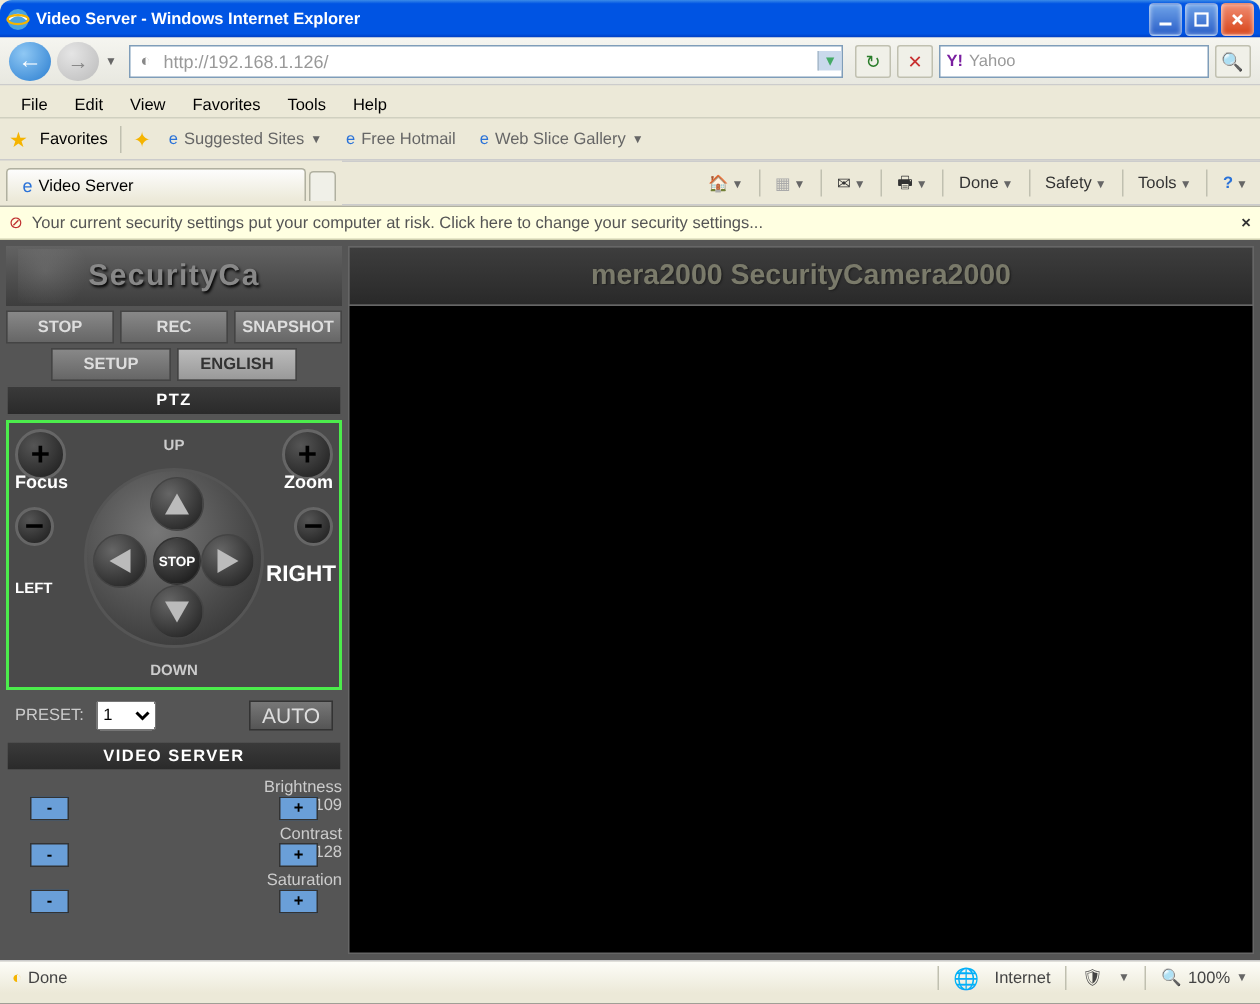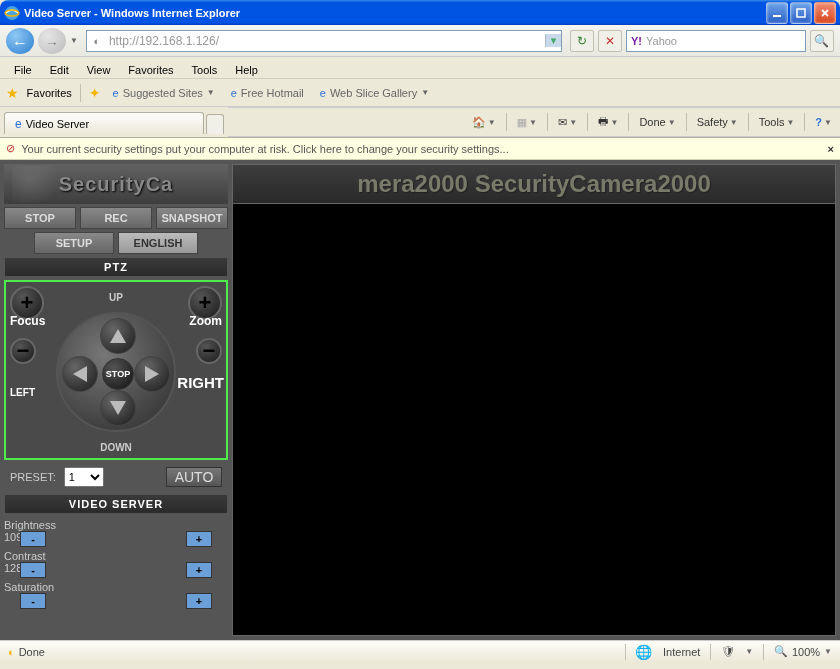--- a/index.html
+++ b/index.html
@@ -98,29 +98,29 @@
 .tri-down { border-left:8px solid transparent; border-right:8px solid transparent; border-top:14px solid #bbb; }
 .tri-left { border-top:8px solid transparent; border-bottom:8px solid transparent; border-right:14px solid #bbb; }
 .tri-right { border-top:8px solid transparent; border-bottom:8px solid transparent; border-left:14px solid #bbb; }
 
 
 .preset-row { display:flex; align-items:center; gap:8px; padding:4px 6px; color:#ccc; font-size:11px; }
 .preset-row select { width:40px; height:20px; font-size:11px; }
 .preset-row .auto-btn { margin-left:auto; width:56px; height:20px; background:linear-gradient(#777,#555); border:1px solid #333; color:#ddd; font-size:14px; }
 
 
-.vs-item { text-align:left; color:#ccc; font-size:11px; padding:2px 0; position:relative; }
+.vs-item { text-align:right; color:#ccc; font-size:11px; padding:2px 0; position:relative; }
 .vs-item .dec, .vs-item .inc { position:absolute; width:26px; height:16px; background:#6a9fd8; border:1px solid #333; color:#000; font-weight:bold; display:flex; align-items:center; justify-content:center; cursor:pointer; top:14px; }
 .vs-item .dec { left:16px; }
 .vs-item .inc { right:16px; }
 
 
 .video-area { flex:1; background:#555; padding:4px 4px 4px 0; display:flex; flex-direction:column; }
 .video-banner { height:40px; background:linear-gradient(to bottom, rgba(60,60,60,0.95),rgba(40,40,40,0.98)); border:1px solid #666; display:flex; align-items:center; justify-content:center; overflow:hidden; }
-.video-banner span { color:#7a7a6a; font-size:24px; font-weight:bold; letter-spacing:0px; white-space:nowrap; text-shadow:1px 1px 1px #222; }
+.video-banner span { color:#7a7a6a; font-size:19px; font-weight:bold; letter-spacing:0px; white-space:nowrap; text-shadow:1px 1px 1px #222; }
 .video-black { flex:1; background:#000; border:1px solid #666; border-top:none; }
 
 
 .statusbar { height:22px; background:linear-gradient(#fdfdf8,#ece9d8); border-top:1px solid #ccc; display:flex; align-items:center; padding:0 8px; font-size:11px; color:#444; }
 .statusbar .right { margin-left:auto; display:flex; align-items:center; gap:10px; }
 .statusbar .sep2 { width:1px; height:16px; background:#c0c0b0; }
 .globe { color:#3a7dc8; font-size:14px; }
 .zoom-box { display:flex; align-items:center; gap:4px; }
 </style>
 </head>

